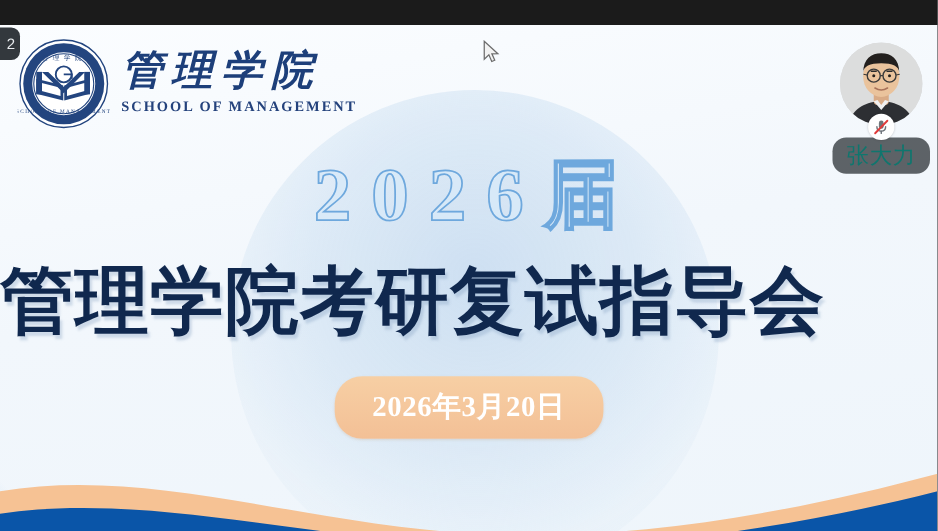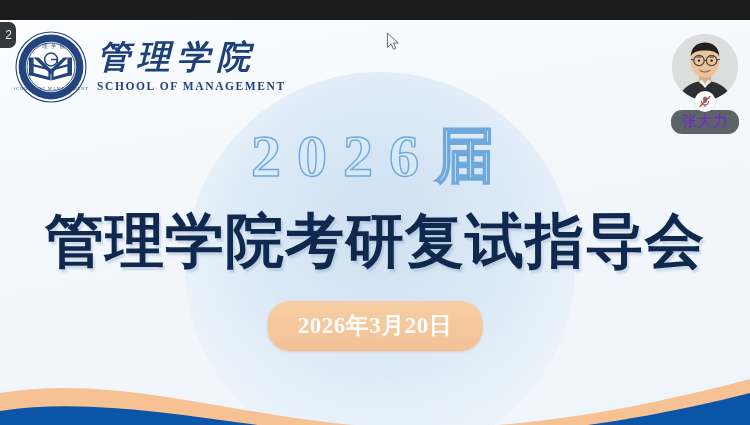--- a/index.html
+++ b/index.html
@@ -113,21 +113,21 @@
     text-shadow: 0 1px 0 rgba(255,255,255,0.55);
     white-space: nowrap;
   }
 
   
   .headline {
     position: absolute;
     left: 0;
     right: 0;
     top: 182px;
-    text-align: center;
+    text-align: left;
     font-family: "Liberation Sans", sans-serif;
     font-size: 59px;
     font-weight: 700;
     letter-spacing: 1px;
     color: #10284e;
     text-shadow: 2px 3px 2px rgba(120,150,185,0.30);
     white-space: nowrap;
   }
 
   
@@ -203,22 +203,22 @@
     display: flex;
     align-items: center;
     justify-content: center;
     z-index: 3;
   }
   .name-tag {
     margin-top: 10px;
     padding: 2px 11px 3px;
     border-radius: 11px;
     background: rgba(72,77,82,0.88);
-    color: #6d28d9;
-    font-size: 15px;
+    color: #0f766e;
+    font-size: 18px;
     letter-spacing: 0.5px;
     white-space: nowrap;
   }
 
   
   .count-badge {
     position: absolute;
     left: -12px;
     top: 2px;
     width: 28px;

